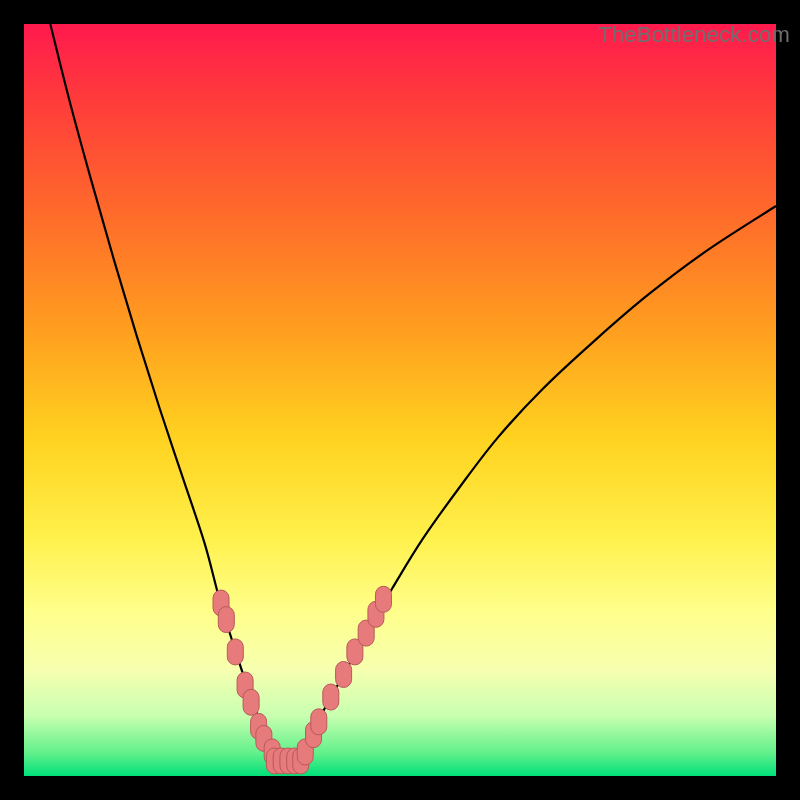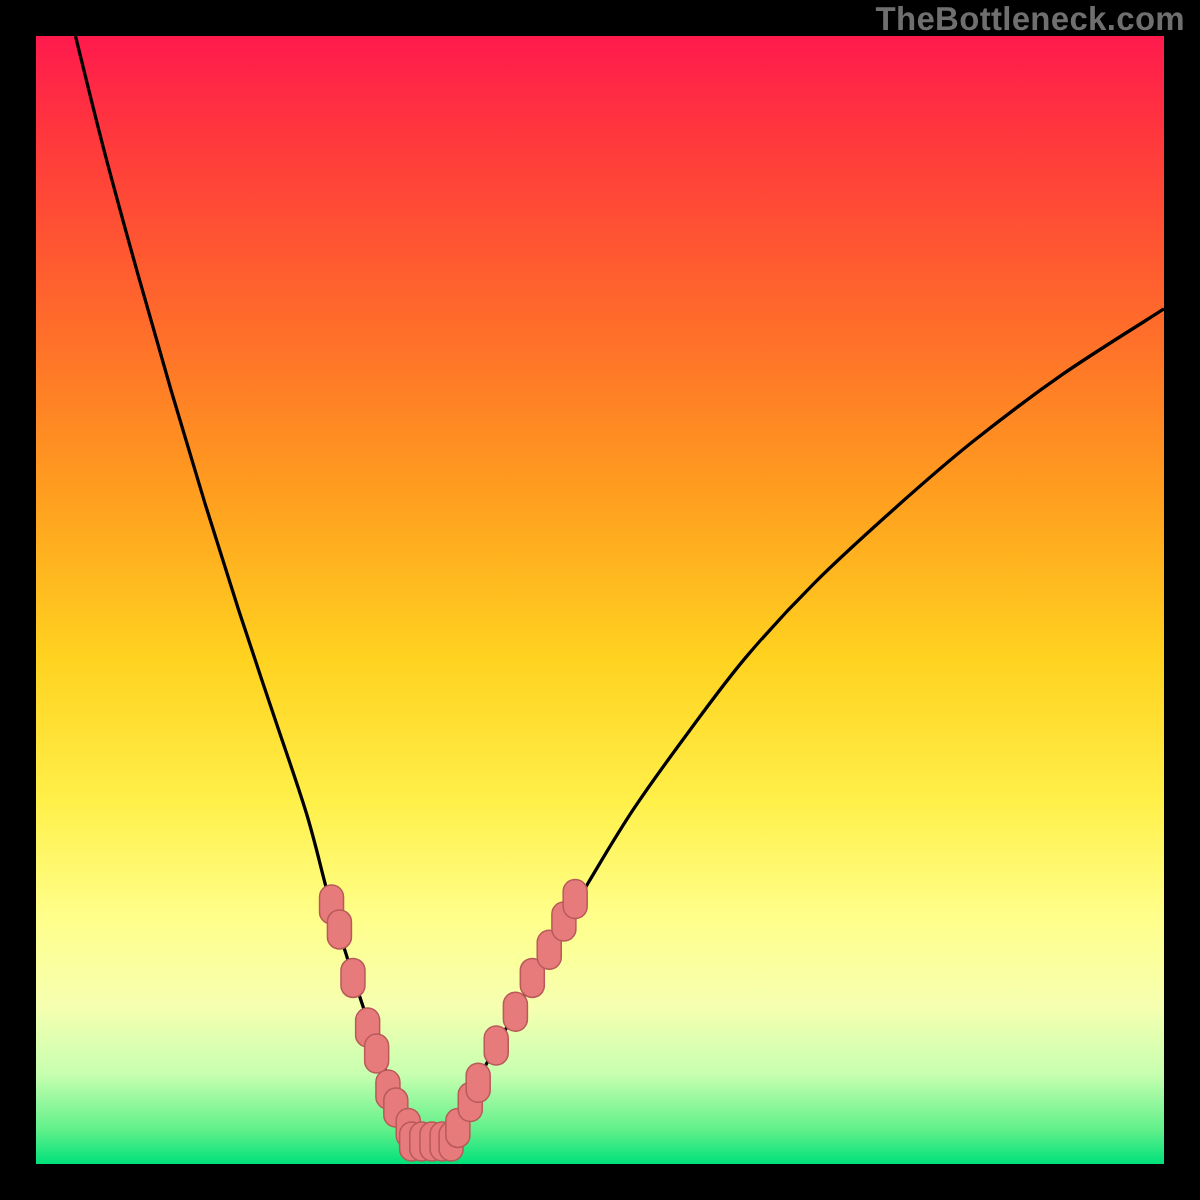--- a/index.html
+++ b/index.html
@@ -26,25 +26,25 @@
       #fff04a 68%,
       #ffff8a 78%,
       #f6ffb0 86%,
       #c8ffb0 92%,
       #60f08a 97%,
       #00e07a 100%
     );
   }
   .watermark {
     position: absolute;
-    top: 0;
+    top: 22px;
     right: 10px;
     color: #6f6f6f;
     font-size: 22px;
-    font-weight: 700;
+    font-weight: 400;
     letter-spacing: 0.2px;
     z-index: 10;
   }
   svg.plot {
     position: absolute;
     left: 0;
     top: 0;
     width: 752px;
     height: 752px;
     overflow: visible;

